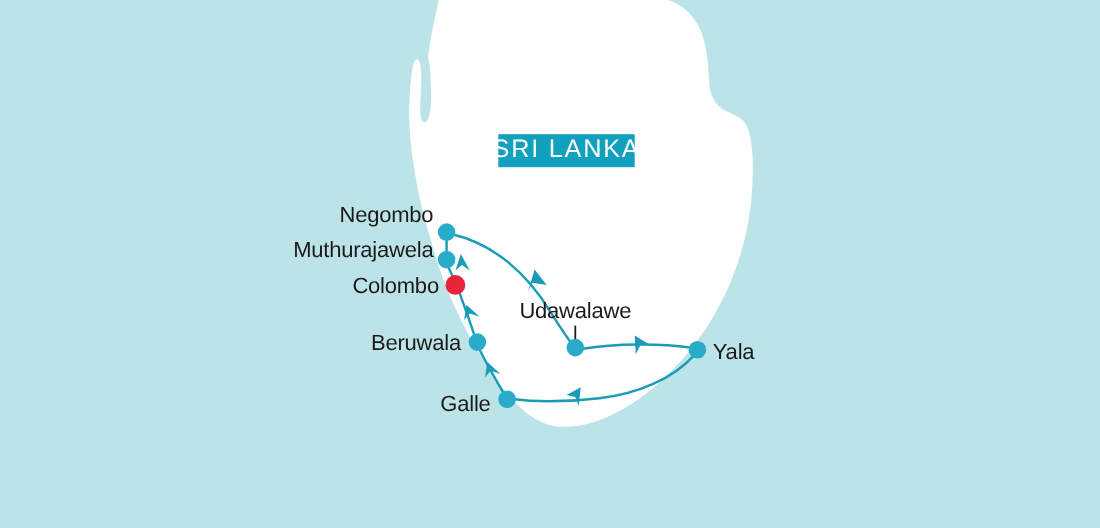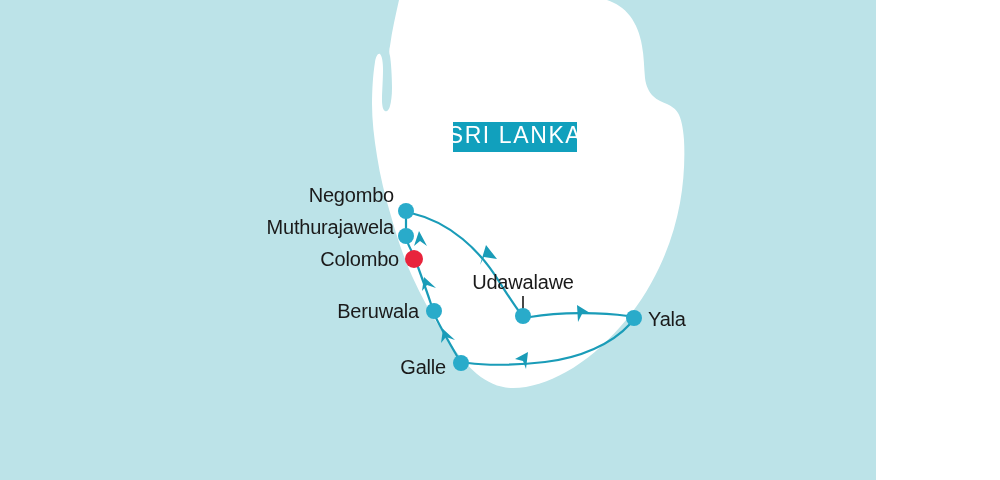--- a/index.html
+++ b/index.html
@@ -3,21 +3,21 @@
 <meta charset="utf-8">
 <title>Sri Lanka Tour Map</title>
 <style>
   html, body {
     margin: 0;
     padding: 0;
     background: #ffffff;
   }
   #map-root {
     position: relative;
-    width: 876px;
+    width: 1000px;
     height: 480px;
     overflow: hidden;
     font-family: "Liberation Sans", sans-serif;
     background: #bce3e8;
   }
   #map-svg {
     position: absolute;
     top: 0;
     left: 0;
     width: 1000px;

